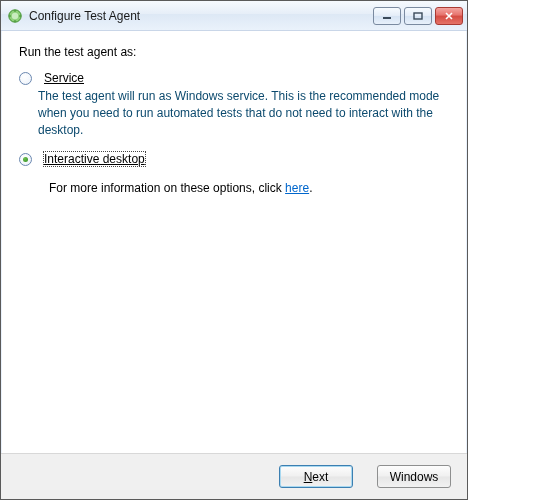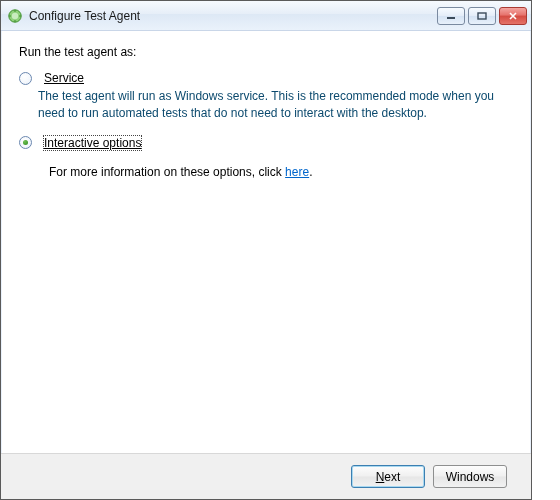--- a/index.html
+++ b/index.html
@@ -6,21 +6,21 @@
   html, body { margin: 0; padding: 0; }
   body {
     font-family: "Segoe UI", Tahoma, sans-serif;
     font-size: 12px;
     background: #fff;
     width: 560px;
     height: 500px;
     overflow: hidden;
   }
   .window {
-    width: 532px;
+    width: 468px;
     height: 500px;
     border: 1px solid #5a5a5a;
     background: #fff;
     display: flex;
     flex-direction: column;
     box-shadow: inset 0 0 0 1px #e9f1fb;
   }
   
   .titlebar {
     height: 30px;
@@ -113,22 +113,22 @@
     cursor: pointer;
   }
   
   .footer {
     border-top: 1px solid #d8d8d8;
     background: #f0f0f0;
     height: 46px;
     display: flex;
     align-items: center;
     justify-content: flex-end;
-    padding: 0 24px;
-    gap: 8px;
+    padding: 0 16px;
+    gap: 24px;
   }
   .btn {
     min-width: 74px;
     height: 23px;
     border: 1px solid #8e8f8f;
     border-radius: 3px;
     background: linear-gradient(to bottom, #fdfdfd 0%, #f0f0f0 48%, #e6e6e6 52%, #f2f2f2 100%);
     display: inline-flex;
     align-items: center;
     justify-content: center;
@@ -183,21 +183,21 @@
       <div class="opt-row">
         <span class="radio"></span>
         <span class="opt-label">Service</span>
       </div>
       <div class="opt-desc">The test agent will run as Windows service. This is the recommended mode when you need to run automated tests that do not need to interact with the desktop.</div>
     </div>
 
     <div class="option">
       <div class="opt-row">
         <span class="radio checked"></span>
-        <span class="opt-label focused">Interactive options</span>
+        <span class="opt-label focused">Interactive desktop</span>
       </div>
     </div>
 
     <div class="more-info">
       <span>For more information on these options, click </span><span class="link">here</span><span>.</span>
     </div>
   </div>
 
   <div class="footer">
     <div class="btn default">

